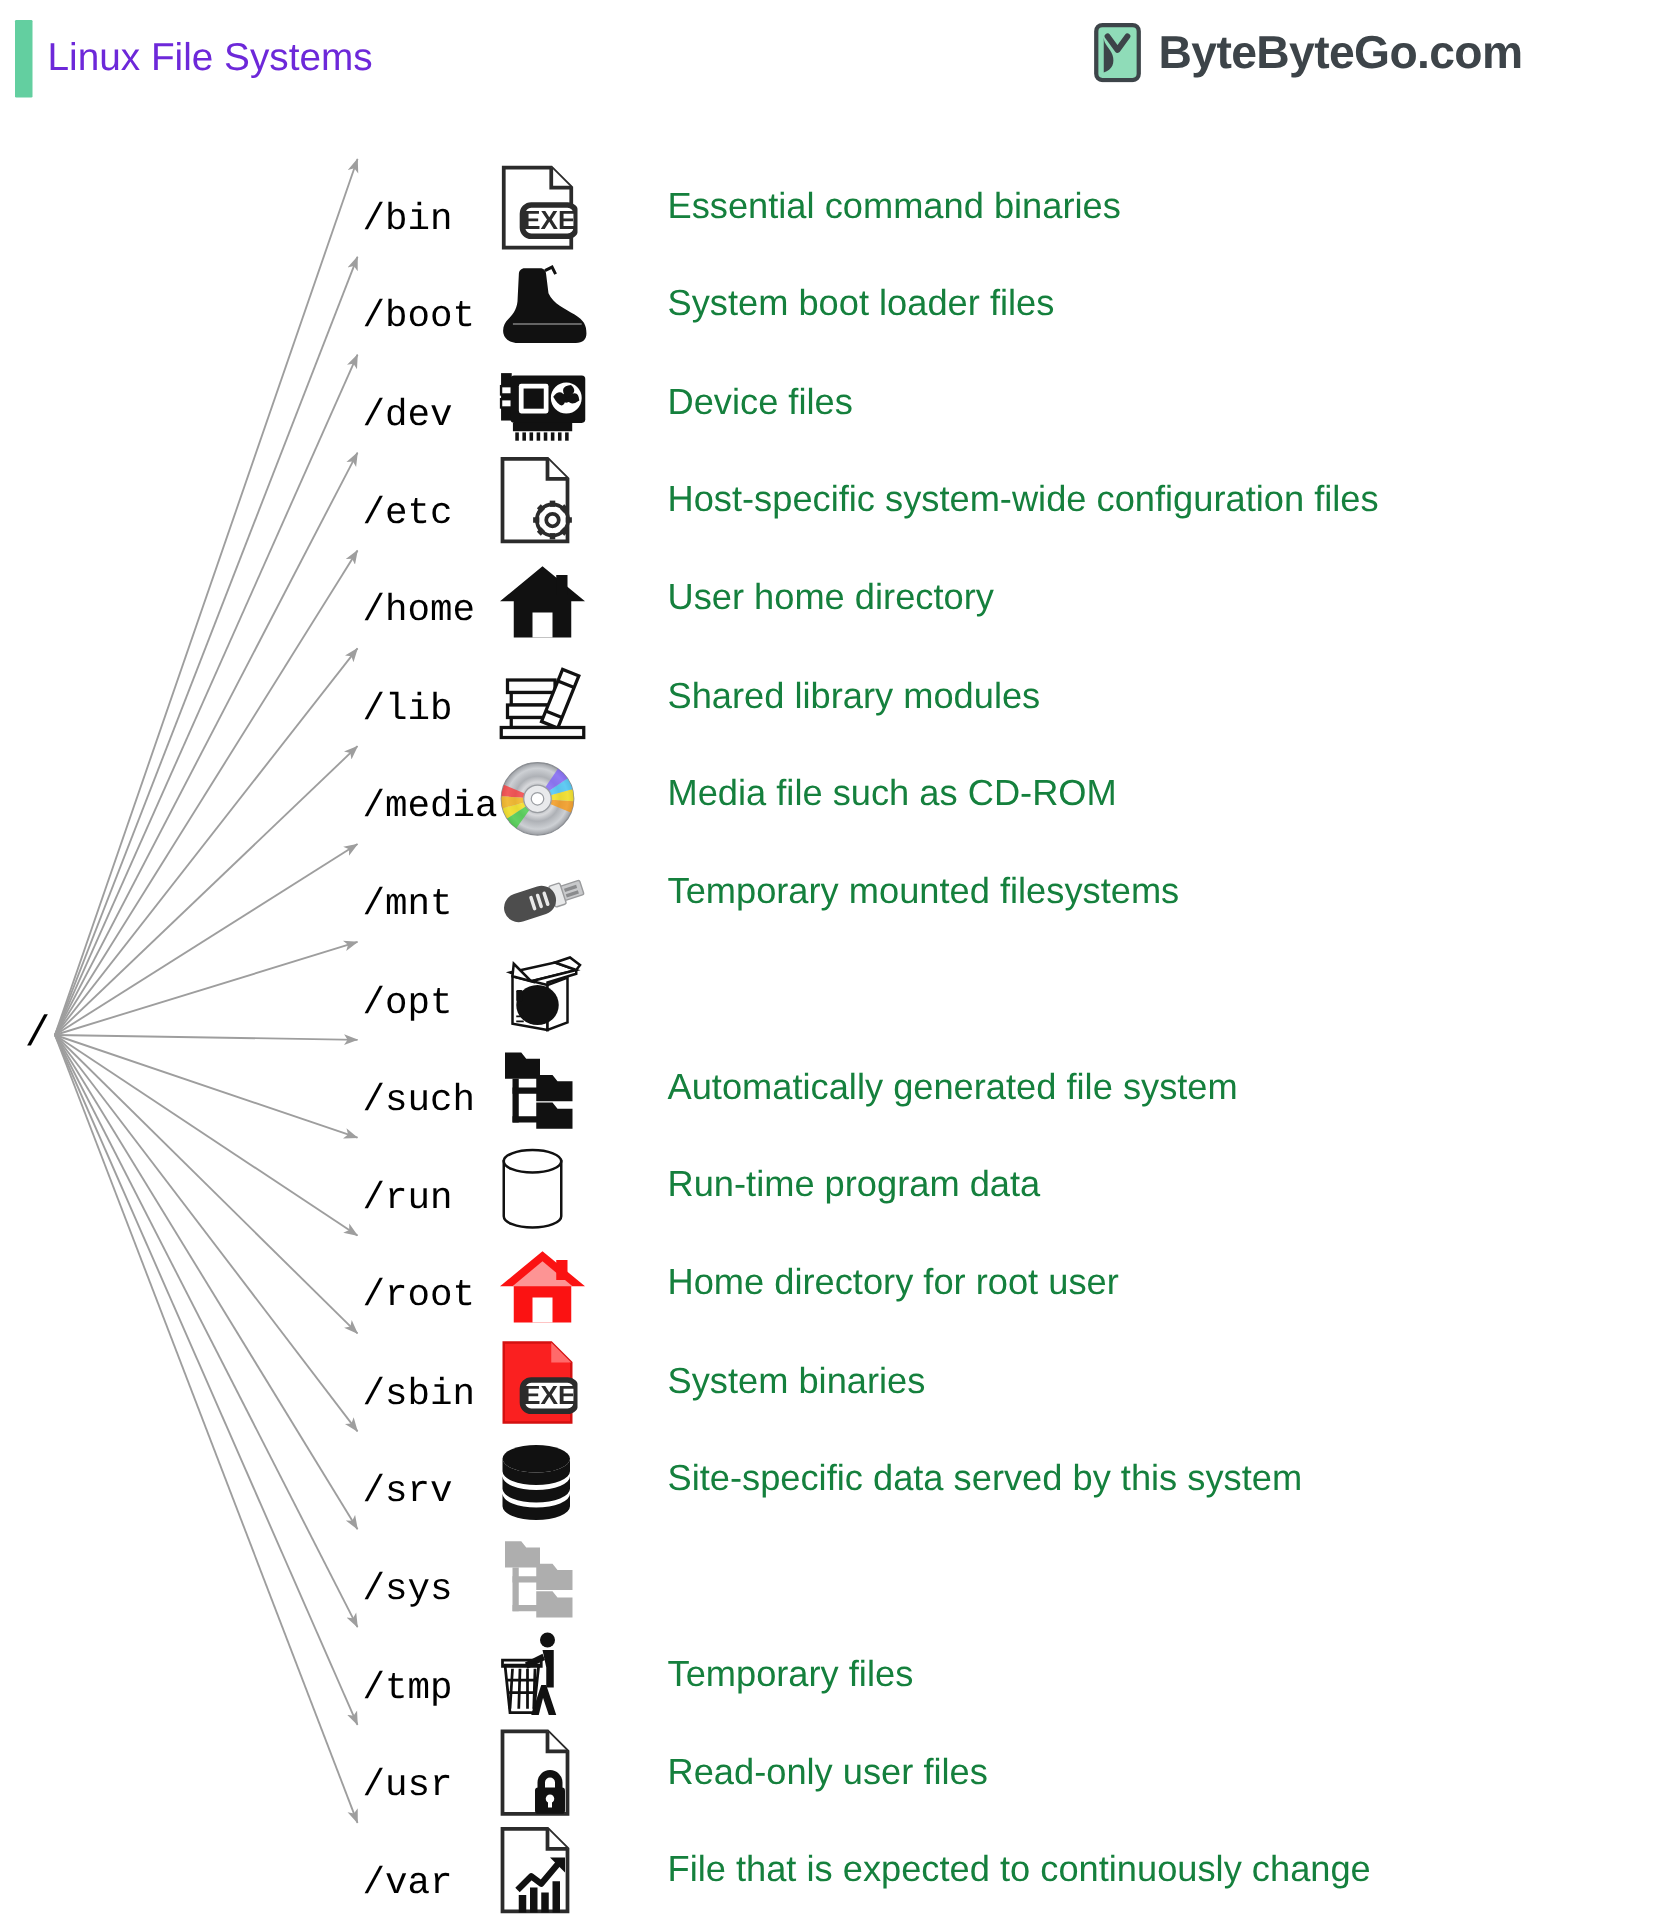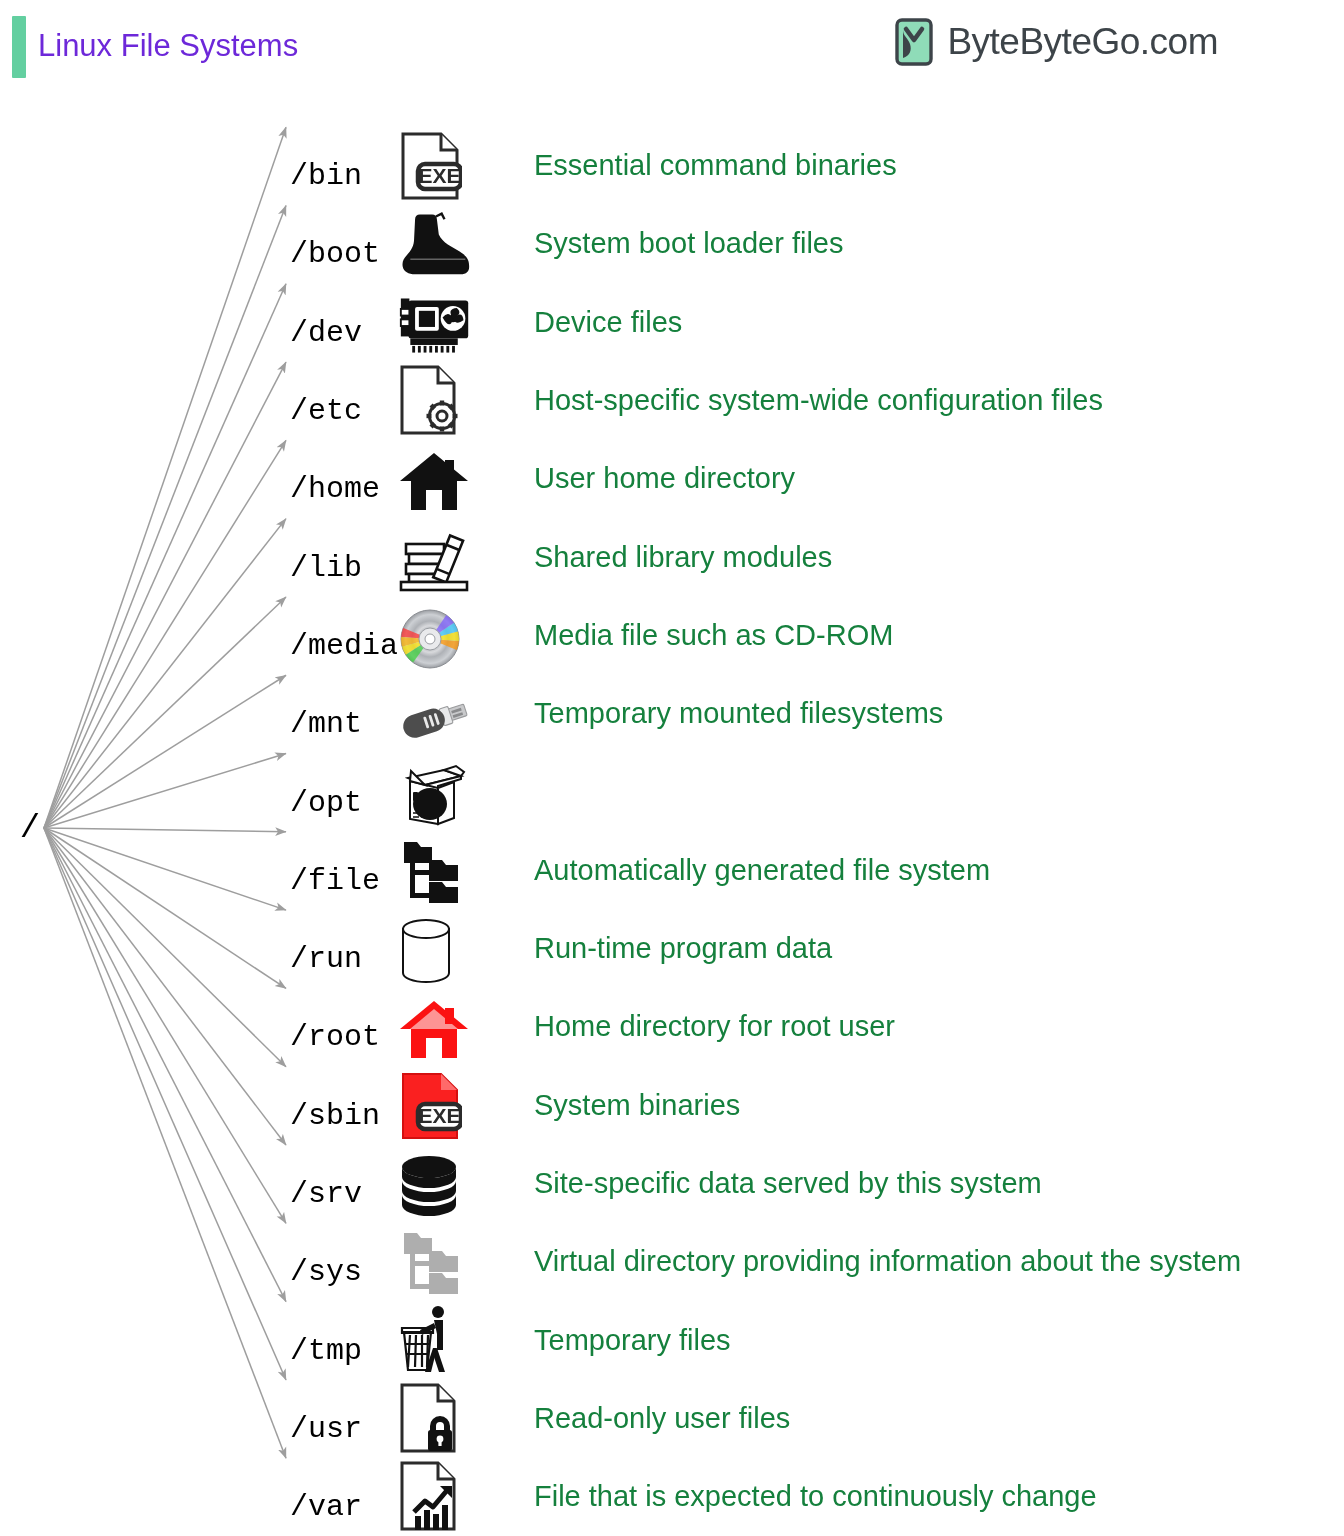--- a/index.html
+++ b/index.html
@@ -25,21 +25,21 @@
     font-family:"Liberation Sans", sans-serif;
     color:#6d28d9;white-space:nowrap;
   }
   #brand{
     position:absolute;right:126px;top:18px;
     display:flex;align-items:center;gap:12px;
   }
   #brand-logo{width:42px;height:48px;flex:0 0 auto;}
   #brand-text{
     font-size:37px;line-height:48px;color:#3d4449;
-    font-family:"Liberation Sans", sans-serif;font-weight:400;
+    font-family:"Liberation Sans", sans-serif;font-weight:700;
     white-space:nowrap;letter-spacing:-0.5px;
   }
 
   
   #arrows{position:absolute;left:0;top:0;width:1344px;height:1536px;pointer-events:none;}
 
   
   #root-node{
     position:absolute;left:14px;top:800px;width:32px;height:56px;
     font-family:"Liberation Mono","DejaVu Sans Mono",monospace;
@@ -291,21 +291,21 @@
     <path d="M40 32 L40 68 L56 62 L56 26 Z" fill="#fff" stroke="#111" stroke-width="2"></path>
     <path d="M13 15 L27 29 L12 25 Z" fill="#fff" stroke="#111" stroke-width="2"></path>
     <path d="M46 14 L58 10 L66 16 L63 20 Z" fill="#fff" stroke="#111" stroke-width="2"></path>
     <ellipse cx="32" cy="48" rx="17" ry="16" fill="#111"></ellipse>
     <rect x="15" y="36" width="5" height="9" rx="1" fill="#111"></rect>
     <path d="M15 57 h6 M15 61 h6" stroke="#111" stroke-width="1.4"></path>
   </svg>
       </div>
     </div>
     <div class="row">
-      <div class="path">/file</div>
+      <div class="path">/such</div>
       <div class="icon">
         <svg id="i-folder-tree-icon" viewBox="0 0 68 70" width="68" height="70">
     <g fill="#111">
       <path d="M6 6 h13 l4 5 h11 v16 h-28 z"></path>
       <path d="M31 24 h13 l4 5 h12 v16 h-29 z"></path>
       <path d="M31 46 h13 l4 5 h12 v16 h-29 z"></path>
       <rect x="12" y="27" width="5" height="35"></rect>
       <rect x="12" y="34" width="20" height="5"></rect>
       <rect x="12" y="57" width="20" height="5"></rect>
     </g>
@@ -368,21 +368,20 @@
     <g fill="#aeaeae">
       <path d="M6 6 h13 l4 5 h11 v16 h-28 z"></path>
       <path d="M31 24 h13 l4 5 h12 v16 h-29 z"></path>
       <path d="M31 46 h13 l4 5 h12 v16 h-29 z"></path>
       <rect x="12" y="27" width="5" height="35"></rect>
       <rect x="12" y="34" width="20" height="5"></rect>
       <rect x="12" y="57" width="20" height="5"></rect>
     </g>
   </svg>
       </div>
-      <div class="desc">Virtual directory providing information about the system</div>
     </div>
     <div class="row">
       <div class="path">/tmp</div>
       <div class="icon">
         <svg id="i-trash-person-icon" viewBox="0 0 62 72" width="62" height="72">
     <g fill="#111">
       <circle cx="40" cy="8" r="6"></circle>
       <path d="M36 16 h9 v30 h-6 v-16 z"></path>
       <path d="M39 44 l8 24 h-6 l-6 -18 z"></path>
       <path d="M39 44 l-6 24 h-6 l8 -24 z"></path>

